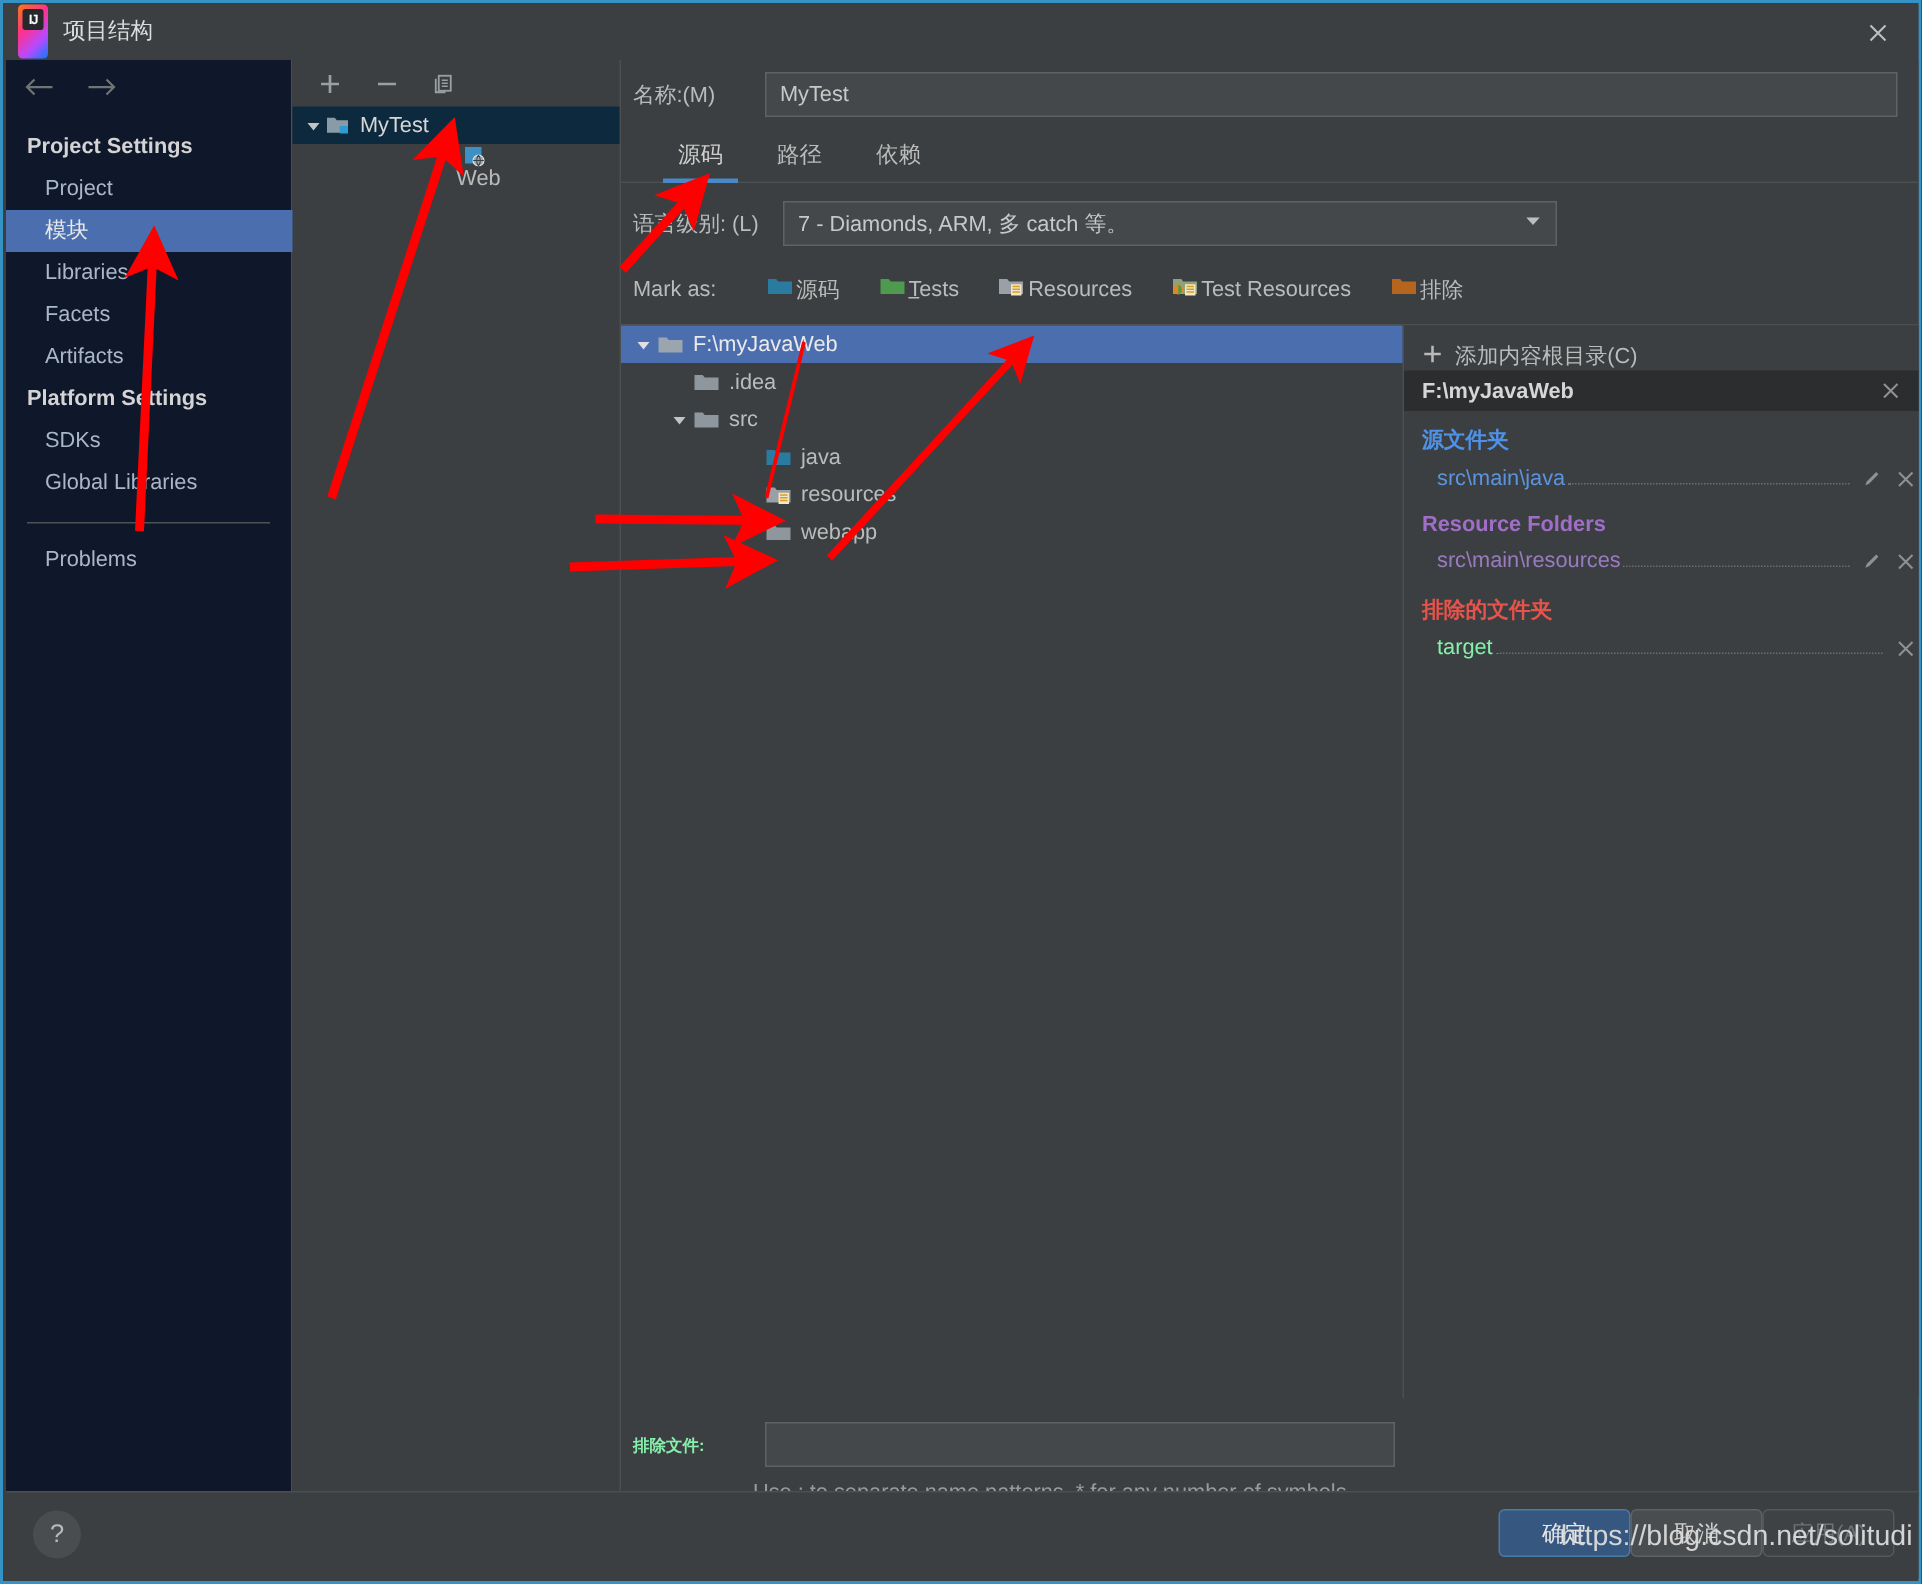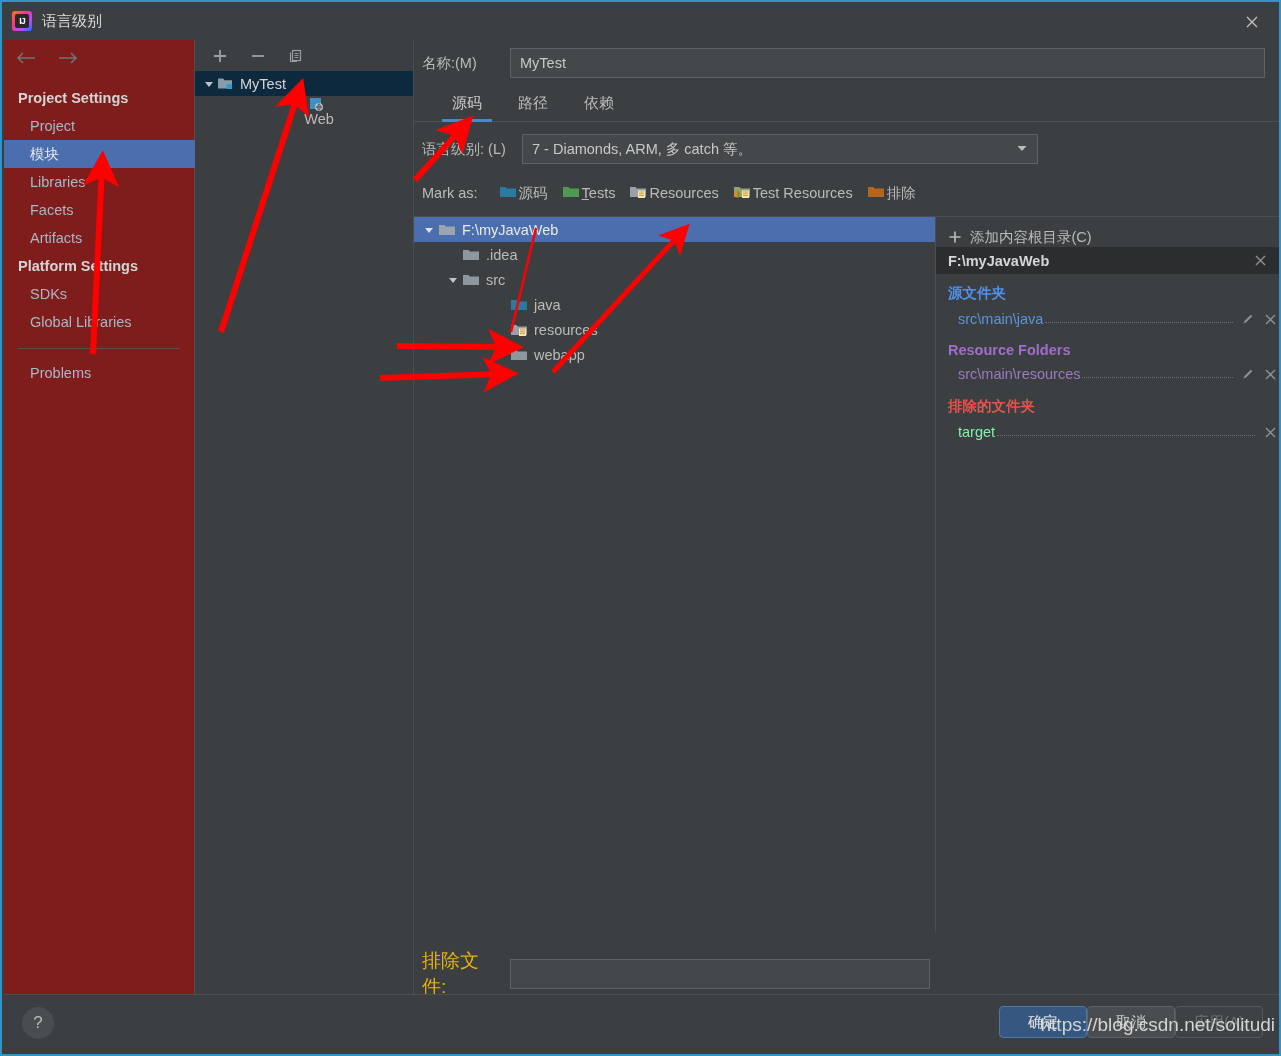--- a/index.html
+++ b/index.html
@@ -18,21 +18,21 @@
     overflow: hidden;
   }
 
   
   #titlebar {
     position: absolute; left: 0; top: 0; width: 1277px; height: 38px;
     background: #3c3f41;
     display: flex; align-items: center;
   }
   #app-icon {
-    width: 20px; height: 20px; margin-left: 10px; margin-right: 10px;
+    width: 20px; height: 36px; margin-left: 10px; margin-right: 10px;
     border-radius: 3px; position: relative; flex: none;
     background: linear-gradient(135deg, #f97a12 0%, #ff318c 38%, #b74aff 70%, #087cfa 100%);
   }
   #app-icon::after {
     content: ""; position: absolute; left: 3px; top: 3px; width: 14px; height: 14px;
     background: #27282c; border-radius: 2px;
   }
   #app-icon .ij-letters {
     position: absolute; left: 0; top: 0; width: 20px; height: 20px;
     color: #fff; font-size: 9px; font-weight: bold;
@@ -44,21 +44,21 @@
   }
   #win-close {
     position: absolute; right: 12px; top: 8px; width: 30px; height: 24px;
     display: flex; align-items: center; justify-content: center; cursor: pointer;
   }
   #win-close svg { display: block; }
 
   
   #sidebar {
     position: absolute; left: 2px; top: 38px; width: 191px; height: 958px;
-    background: #7f1d1d; border-right: 1px solid #4b4f51;
+    background: #0f172a; border-right: 1px solid #4b4f51;
   }
   #nav-arrows {
     height: 36px; display: flex; align-items: center; padding-left: 10px; gap: 18px;
   }
   .nav-arrow { width: 24px; height: 20px; display: flex; align-items: center; justify-content: center; cursor: default; }
   #sidebar-list { margin-top: 8px; }
   .sb-group {
     color: #d4d4d4; font-size: 14.5px; font-weight: bold;
     padding: 3px 0 3px 14px; line-height: 22px;
   }
@@ -110,21 +110,21 @@
   }
 
   #lang-row { display:flex; align-items:center; height: 54px; padding-left: 8px; }
   #lang-label { color:#bbbbbb; font-size: 14.5px; width: 92px; }
   #lang-select {
     width: 516px; height: 30px; background: #45484a; border:1px solid #5e6264;
     display:flex; align-items:center; justify-content: space-between;
     color:#c8c8c8; font-size: 14.5px; padding: 0 9px; cursor: pointer; margin-left: 8px;
   }
 
-  #markas-row { display:flex; align-items:center; height: 34px; padding-left: 8px; gap: 0px; }
+  #markas-row { display:flex; align-items:center; height: 34px; padding-left: 8px; gap: 12px; }
   #markas-label { color:#bbbbbb; font-size:14.5px; margin-right: 14px; }
   .mark-btn { display:flex; align-items:center; gap:2px; color:#bbbbbb; font-size:14.5px;
               padding: 2px 7px; cursor: pointer; }
   .mark-btn u { text-decoration: underline; }
 
   
   #roots-area { display:flex; margin-top: 6px; height: 716px; border-top:1px solid #4b4f51; }
   #tree-pane { width: 522px; background: #3c3f41; border-right: 1px solid #4b4f51; position: relative; }
   .tree-row { display:flex; align-items:center; height: 25px; color:#bbbbbb; font-size:14.5px; cursor:pointer; }
   .tree-row.selected { background:#4b6eaf; color:#eaeaea; }
@@ -142,21 +142,21 @@
     color: #d6d6d6; font-size: 14.5px; font-weight: bold;
   }
   .root-group-title { font-size: 14.5px; font-weight: bold; padding: 10px 0 3px 12px; }
   .root-entry { display:flex; align-items:center; padding-left: 22px; height: 26px; font-size: 14.5px; }
   .root-entry .path { white-space: nowrap; }
   .root-entry .dots { flex: 1; border-bottom: 1px dotted #6b6f71; margin: 0 4px 4px 2px; height: 12px; }
   .icon-btn { width: 22px; height: 22px; display:flex; align-items:center; justify-content:center; cursor:pointer; flex:none; }
 
   
   #excl-row { display:flex; align-items:center; padding-left: 8px; margin-top: 16px; }
-  #excl-label { color:#eab308; font-size:19px; width: 80px; }
+  #excl-label { color:#86efac; font-size:11px; width: 80px; font-weight: bold; }
   #excl-input {
     width: 420px; height: 30px; background:#45484a; border:1px solid #5e6264;
     color:#c8c8c8; font-size:14.5px; padding:0 9px; font-family:inherit; outline:none; margin-left: 8px;
   }
   #excl-hint {
     color:#9a9a9a; font-size: 14.5px; line-height: 22px; margin-left: 88px; margin-top: 6px; width: 400px;
   }
 
   
   #bottombar {
@@ -189,21 +189,21 @@
 </style>
 </head>
 <body>
 
 <div id="dialog">
 
   <div id="titlebar">
     <div id="app-icon">
       <span class="ij-letters">IJ</span>
     </div>
-    <div id="title-text">语言级别</div>
+    <div id="title-text">项目结构</div>
     <div id="win-close">
       <svg width="16" height="16" viewBox="0 0 16 16">
           <path d="M3 3 L13 13 M13 3 L3 13" stroke="#bfbfbf" stroke-width="1.4" fill="none"></path>
         </svg>
     </div>
   </div>
 
   <div id="sidebar">
     <div id="nav-arrows">
       <div class="nav-arrow">

